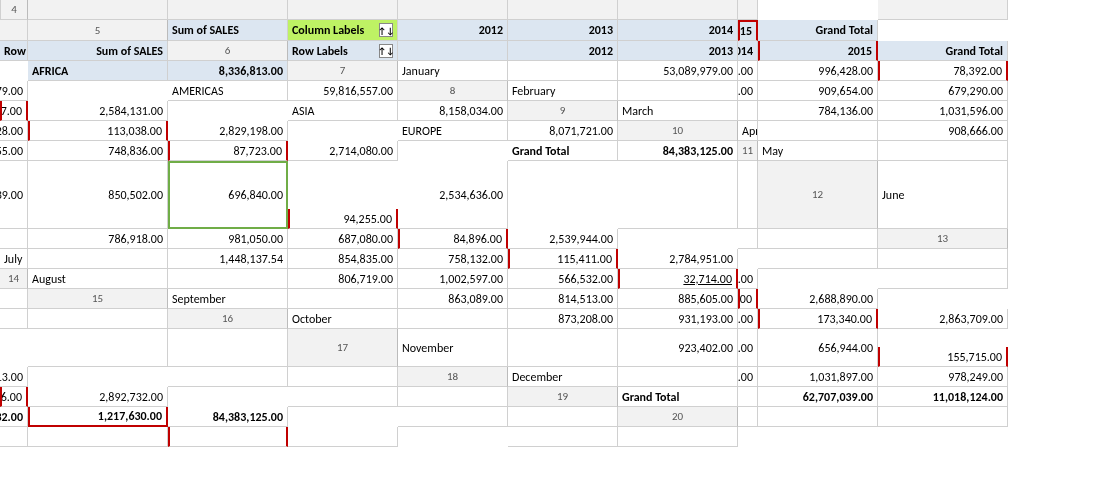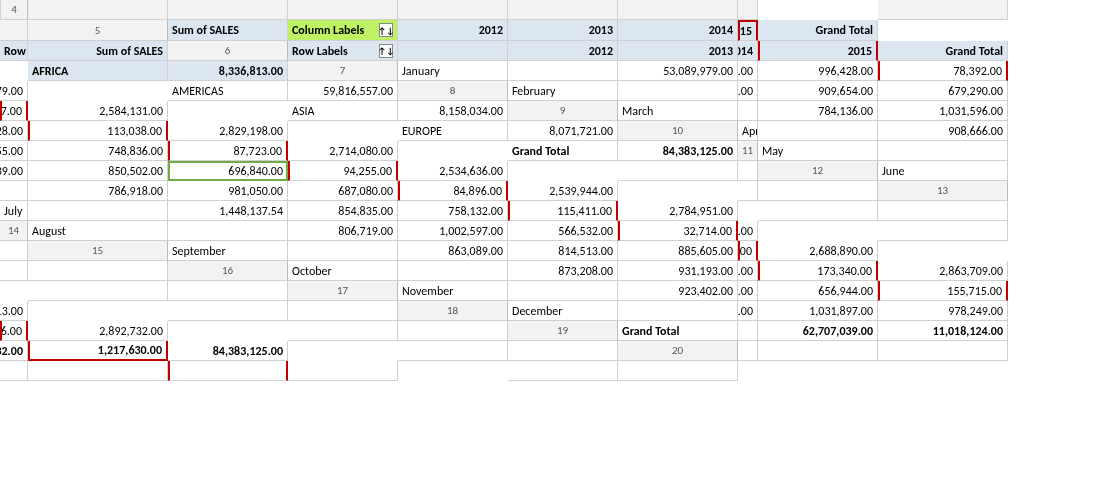--- a/index.html
+++ b/index.html
@@ -139,21 +139,21 @@
     <div class="cell right-align">2,714,080.00</div>
     <div class="cell" style="border: none; background: rgb(255, 255, 255); min-width: 20px;"></div>
     <div class="cell" style="font-weight: bold;">Grand Total</div>
     <div class="cell right-align" style="font-weight: bold;">84,383,125.00</div>
     <div class="cell row-num">11</div>
     <div class="cell">May</div>
     <div class="cell"></div>
     <div class="cell right-align">893,039.00</div>
     <div class="cell right-align">850,502.00</div>
     <div class="cell right-align" style="outline: rgb(112, 173, 71) solid 2px; outline-offset: -2px; position: relative; z-index: 2;">696,840.00</div>
-    <div class="cell right-align" style="border-left: 2px solid rgb(192, 0, 0); border-right: 2px solid rgb(192, 0, 0);">94,255.00</div>
+    <div class="cell right-align" style="border-left: 2px solid rgb(192, 0, 0); border-right: 2px solid rgb(192, 0, 0); margin-top: 48px;">94,255.00</div>
     <div class="cell right-align">2,534,636.00</div>
     <div class="cell" style="border: none; background: rgb(255, 255, 255); min-width: 20px;"></div>
     <div class="cell"></div>
     <div class="cell right-align"></div>
     <div class="cell row-num">12</div>
     <div class="cell">June</div>
     <div class="cell"></div>
     <div class="cell right-align">786,918.00</div>
     <div class="cell right-align">981,050.00</div>
     <div class="cell right-align">687,080.00</div>
@@ -172,21 +172,21 @@
     <div class="cell right-align">2,784,951.00</div>
     <div class="cell" style="border: none; background: rgb(255, 255, 255); min-width: 20px;"></div>
     <div class="cell"></div>
     <div class="cell right-align"></div>
     <div class="cell row-num">14</div>
     <div class="cell">August</div>
     <div class="cell"></div>
     <div class="cell right-align">806,719.00</div>
     <div class="cell right-align">1,002,597.00</div>
     <div class="cell right-align">566,532.00</div>
-    <div class="cell right-align" style="border-left: 2px solid rgb(192, 0, 0); border-right: 2px solid rgb(192, 0, 0);">32,714.00</div>
+    <div class="cell right-align" style="border-left: 2px solid rgb(192, 0, 0); border-right: 2px solid rgb(192, 0, 0); text-decoration: underline;">32,714.00</div>
     <div class="cell right-align">2,408,562.00</div>
     <div class="cell" style="border: none; background: rgb(255, 255, 255); min-width: 20px;"></div>
     <div class="cell"></div>
     <div class="cell right-align"></div>
     <div class="cell row-num">15</div>
     <div class="cell">September</div>
     <div class="cell"></div>
     <div class="cell right-align">863,089.00</div>
     <div class="cell right-align">814,513.00</div>
     <div class="cell right-align">885,605.00</div>
@@ -205,21 +205,21 @@
     <div class="cell right-align">2,863,709.00</div>
     <div class="cell" style="border: none; background: rgb(255, 255, 255); min-width: 20px;"></div>
     <div class="cell"></div>
     <div class="cell right-align"></div>
     <div class="cell row-num">17</div>
     <div class="cell">November</div>
     <div class="cell"></div>
     <div class="cell right-align">923,402.00</div>
     <div class="cell right-align">769,352.00</div>
     <div class="cell right-align">656,944.00</div>
-    <div class="cell right-align" style="border-left: 2px solid rgb(192, 0, 0); border-right: 2px solid rgb(192, 0, 0);">155,715.00</div>
+    <div class="cell right-align" style="border-left: 2px solid rgb(192, 0, 0); border-right: 2px solid rgb(192, 0, 0); margin-top: 18px;">155,715.00</div>
     <div class="cell right-align">2,505,413.00</div>
     <div class="cell" style="border: none; background: rgb(255, 255, 255); min-width: 20px;"></div>
     <div class="cell"></div>
     <div class="cell right-align"></div>
     <div class="cell row-num">18</div>
     <div class="cell">December</div>
     <div class="cell"></div>
     <div class="cell right-align">854,090.00</div>
     <div class="cell right-align">1,031,897.00</div>
     <div class="cell right-align">978,249.00</div>

